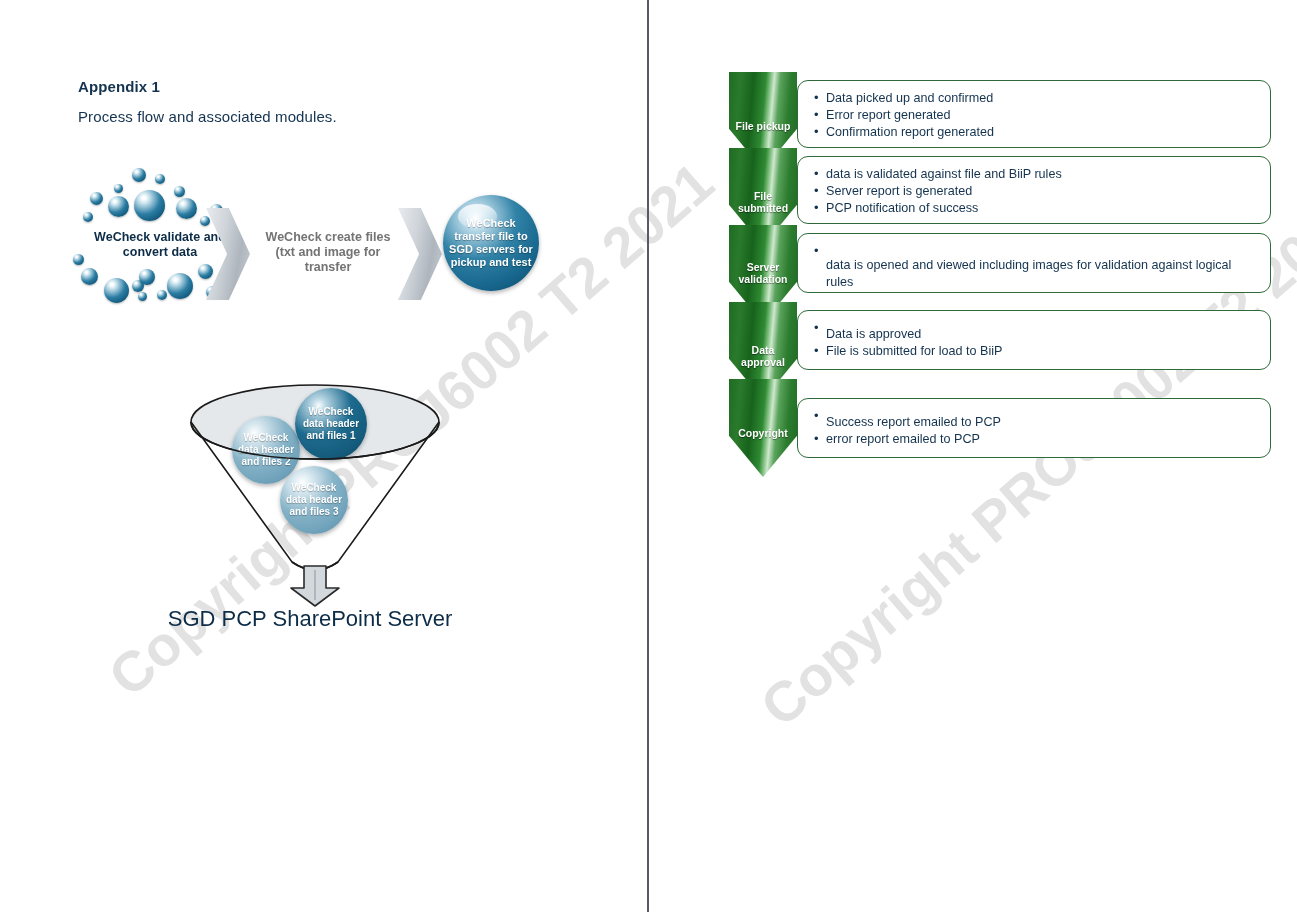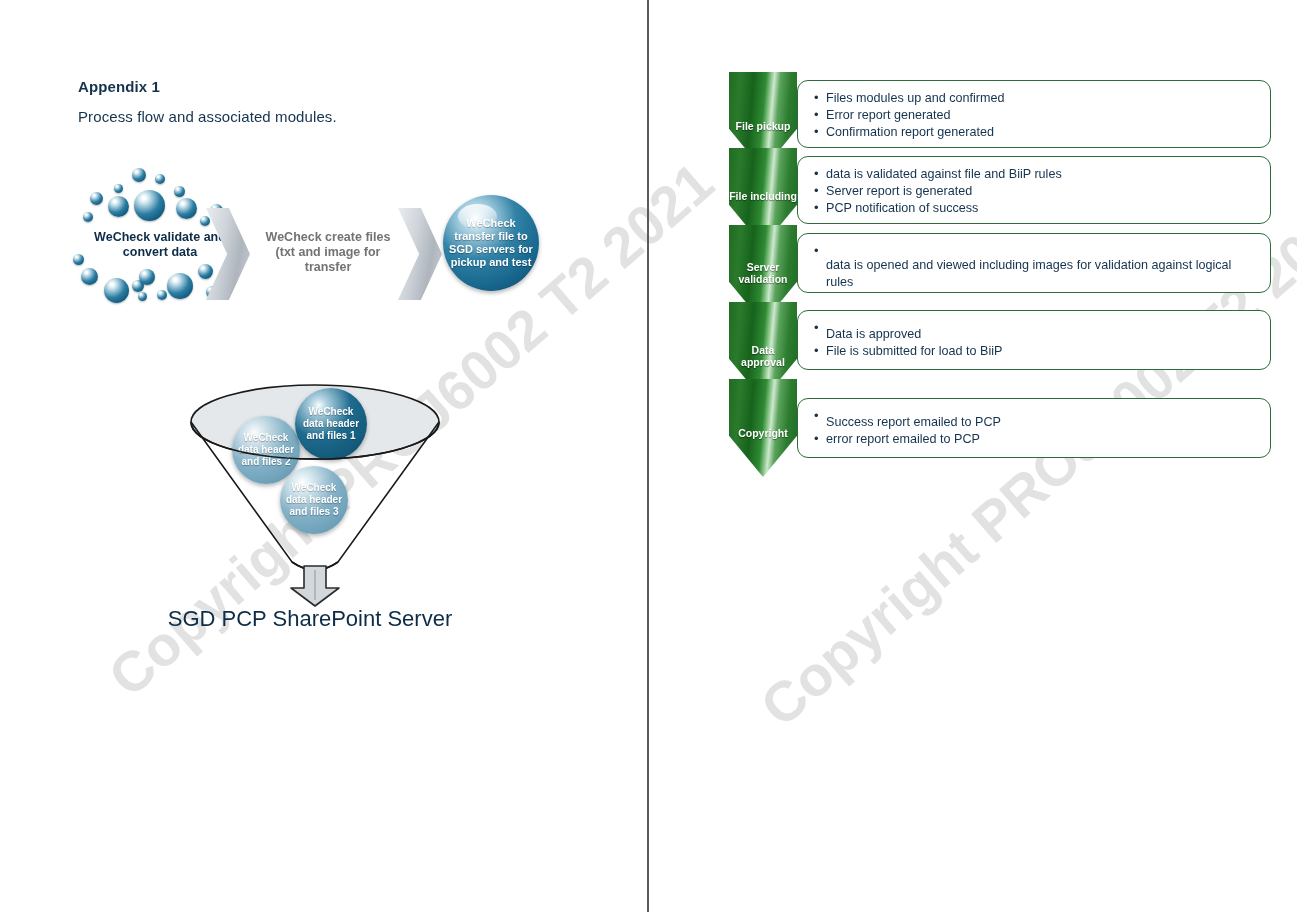--- a/index.html
+++ b/index.html
@@ -335,31 +335,31 @@
 
 <div class="server-label">SGD PCP SharePoint Server</div>
 
 <div class="proc-row" style="top:72px;">
   <div class="proc-chev">
     <div class="shape"></div>
     <div class="clabel" style="top:48px;">File pickup</div>
   </div>
   <div class="proc-box" style="top:8px;width:474px;height:68px;">
     <ul>
-      <li>Files modules up and confirmed</li>
+      <li>Data picked up and confirmed</li>
       <li>Error report generated</li>
       <li>Confirmation report generated</li>
     </ul>
   </div>
 </div>
 
 <div class="proc-row" style="top:148px;">
   <div class="proc-chev">
     <div class="shape"></div>
-    <div class="clabel" style="top:42px;">File including</div>
+    <div class="clabel" style="top:42px;">File submitted</div>
   </div>
   <div class="proc-box" style="top:8px;width:474px;height:68px;">
     <ul>
       <li>data is validated against file and BiiP rules</li>
       <li>Server report is generated</li>
       <li>PCP notification of success</li>
     </ul>
   </div>
 </div>
 

